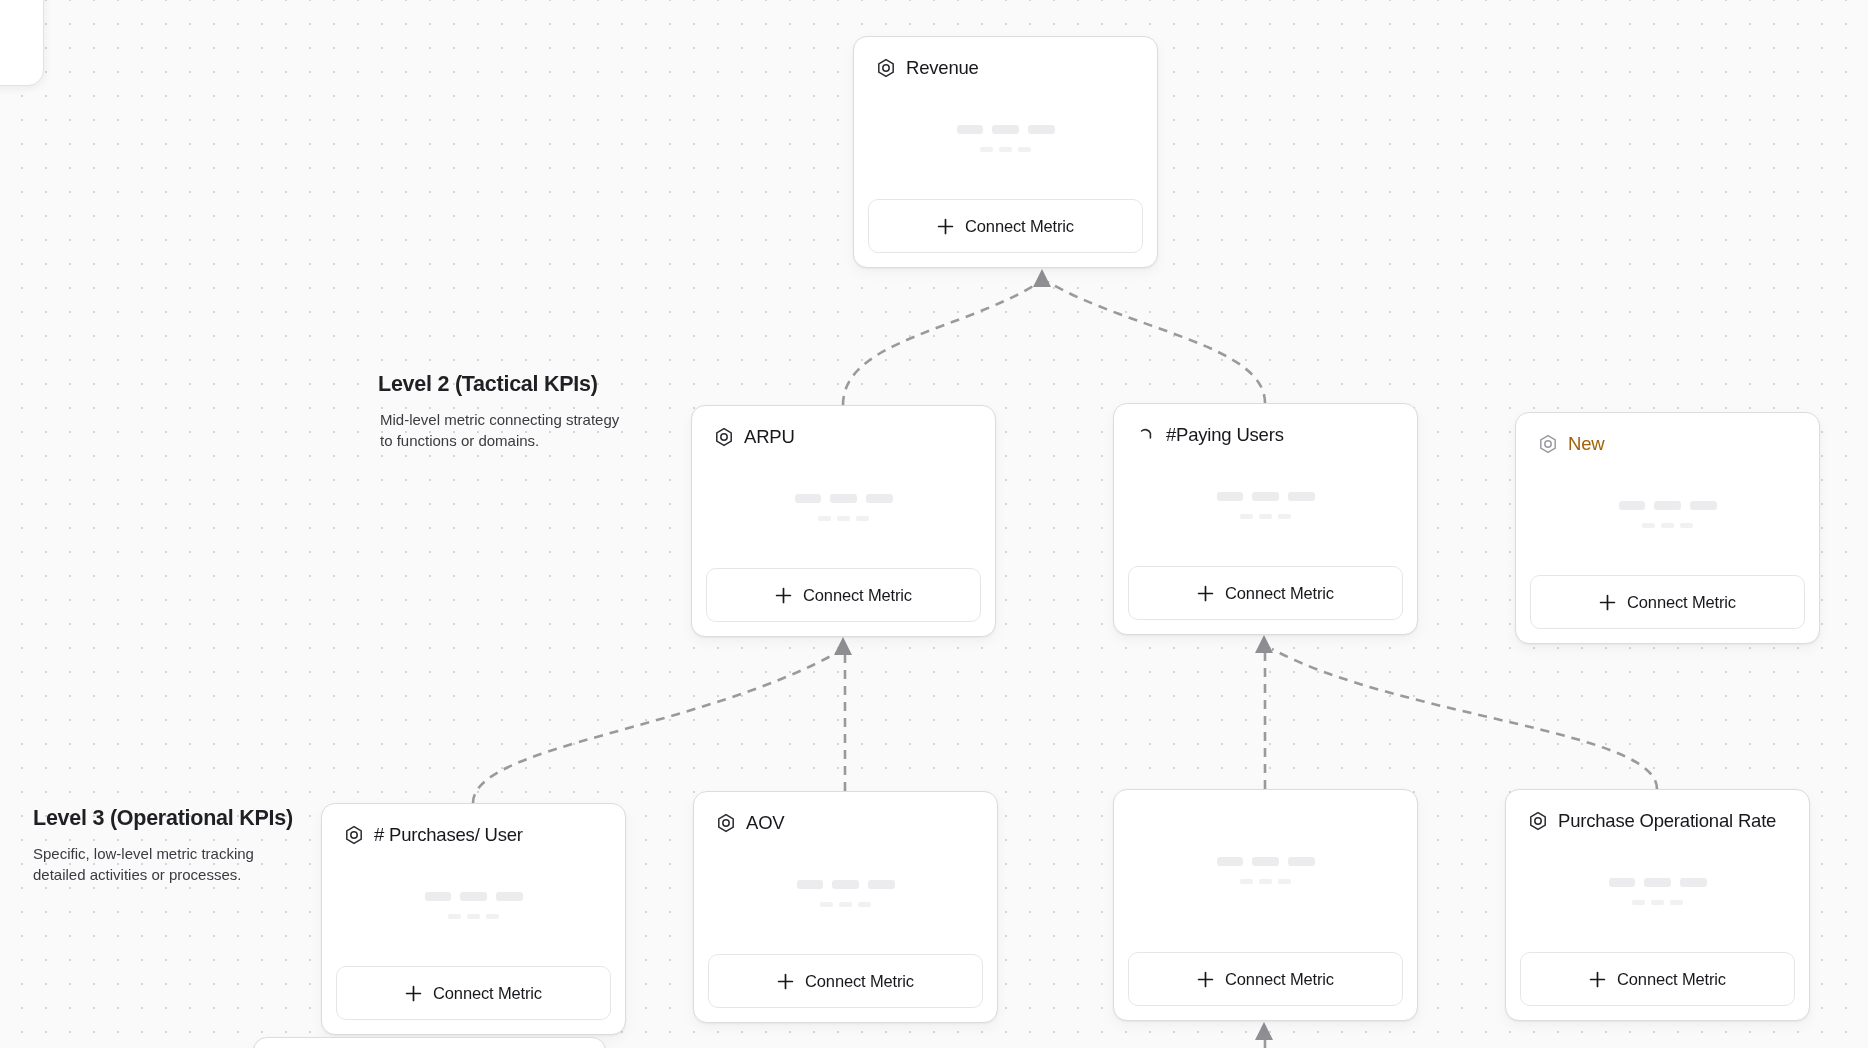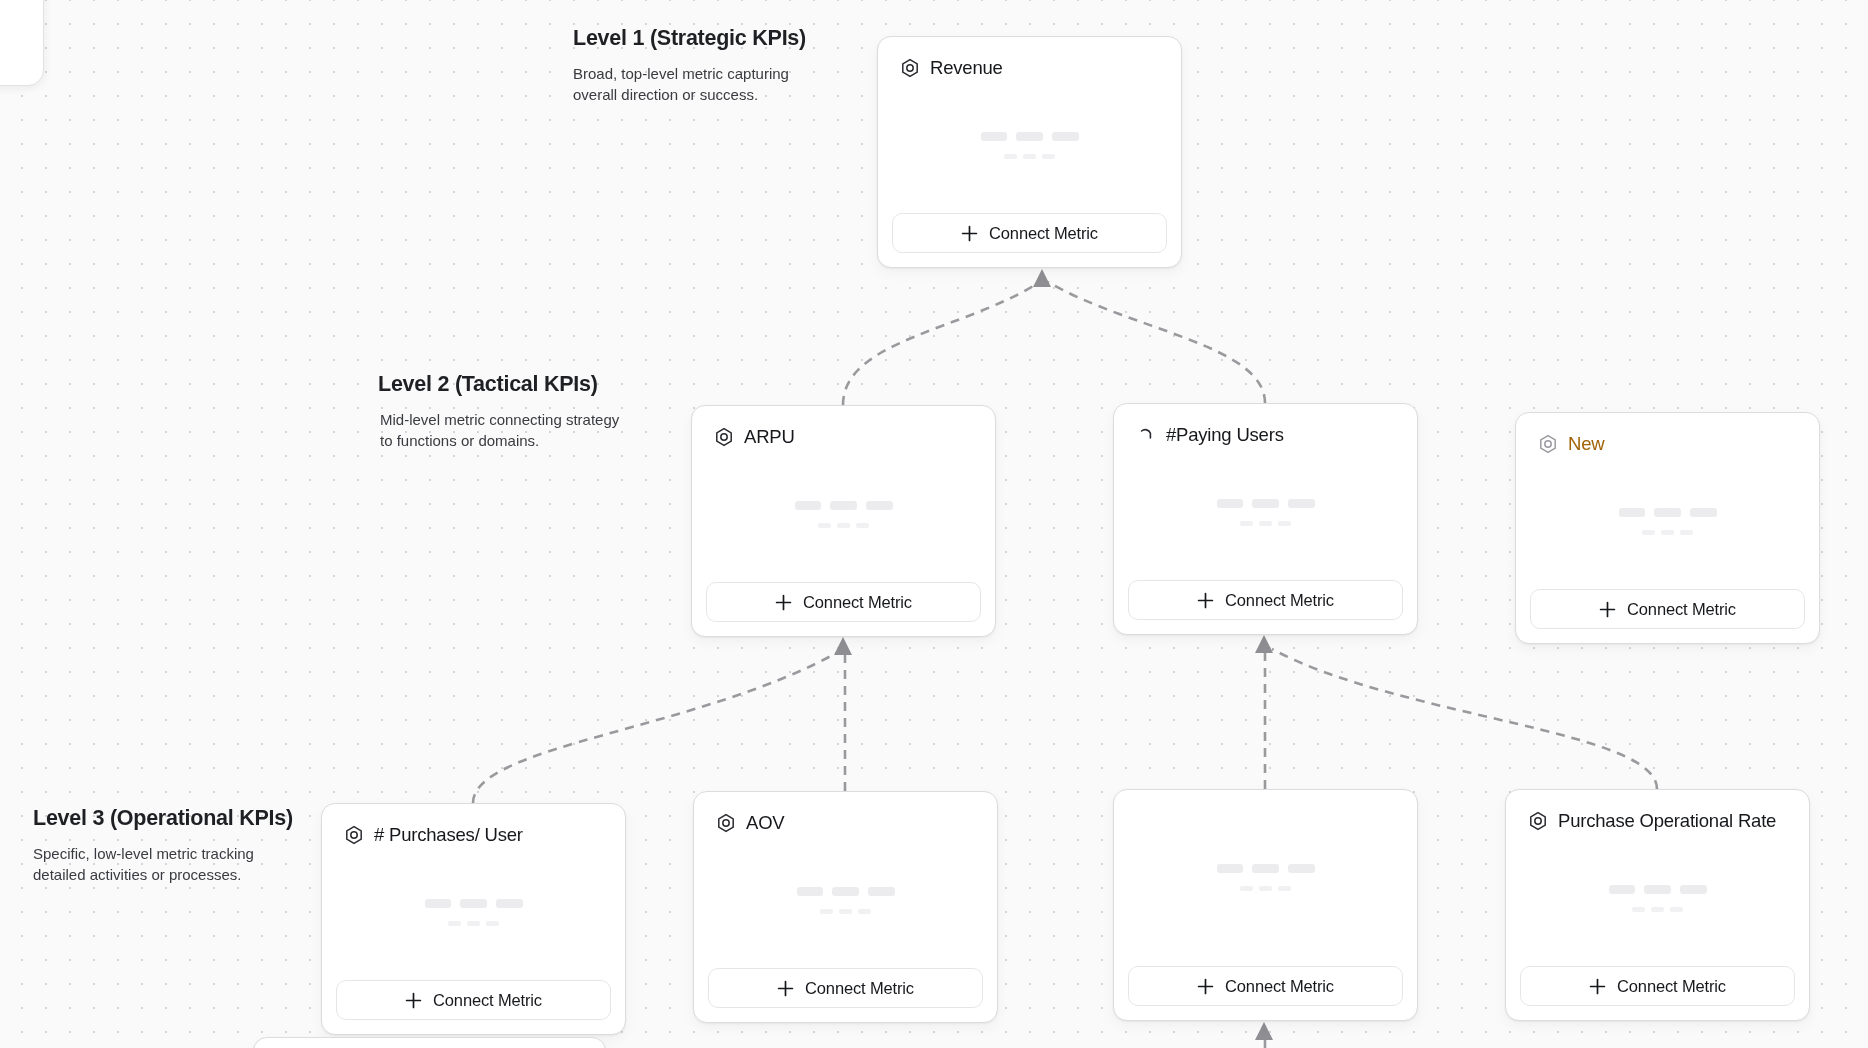--- a/index.html
+++ b/index.html
@@ -78,35 +78,35 @@
   .skel.w2 { width: 27px; }
   .skel.w3 { width: 27px; }
   .skel-row.small { gap: 6px; }
   .skel-row.small .skel { height: 5px; background: #f1f1f3; border-radius: 2px; }
   .skel-row.small .skel.w1 { width: 13px; }
   .skel-row.small .skel.w2 { width: 13px; }
   .skel-row.small .skel.w3 { width: 13px; }
 
   .connect-btn {
     margin: 0 14px 14px 14px;
-    height: 40px;
+    height: 54px;
     border: 1px solid #e6e6e9;
     border-radius: 10px;
     background: #ffffff;
     display: flex; align-items: center; justify-content: center; gap: 11px;
     cursor: pointer;
   }
   .plus-icon { width: 17px; height: 17px; display: block; }
   .connect-label {
     font-size: 16.5px; font-weight: 500; color: #17181c; letter-spacing: -0.15px;
     white-space: nowrap;
   }
 
   
-  .c-revenue   { left: 877px; top: 36px;  width: 305px; height: 232px; text-align: center; }
+  .c-revenue   { left: 853px; top: 36px;  width: 305px; height: 232px; text-align: center; }
   .c-arpu      { left: 691px; top: 405px; width: 305px; height: 232px; }
   .c-paying    { left: 1113px; top: 403px; width: 305px; height: 232px; }
   .c-new       { left: 1515px; top: 412px; width: 305px; height: 232px; }
   .c-purch     { left: 321px; top: 803px; width: 305px; height: 232px; }
   .c-aov       { left: 693px; top: 791px; width: 305px; height: 232px; }
   .c-active    { left: 1113px; top: 789px; width: 305px; height: 232px; }
   .c-pcr       { left: 1505px; top: 789px; width: 305px; height: 232px; }
 
   
   .c-partial {
@@ -148,24 +148,20 @@
     <polygon class="edge-head" points="1264,635 1255,653 1273,653"></polygon>
 
     <path class="edge-path" d="M 1265 1048 L 1265 1036"></path>
     <polygon class="edge-head" points="1264,1022 1255,1040 1273,1040"></polygon>
   </svg>
 
   <div class="corner-panel">
     
   </div>
 
-  <div class="level-label ll-1">
-    <div class="level-title">Level 1 (Strategic KPIs)</div>
-    <div class="level-desc">Broad, top-level metric capturing overall direction or success.</div>
-  </div>
   <div class="level-label ll-2">
     <div class="level-title">Level 2 (Tactical KPIs)</div>
     <div class="level-desc">Mid-level metric connecting strategy to functions or domains.</div>
   </div>
   <div class="level-label ll-3">
     <div class="level-title">Level 3 (Operational KPIs)</div>
     <div class="level-desc">Specific, low-level metric tracking detailed activities or processes.</div>
   </div>
 
   <div class="card c-revenue">

